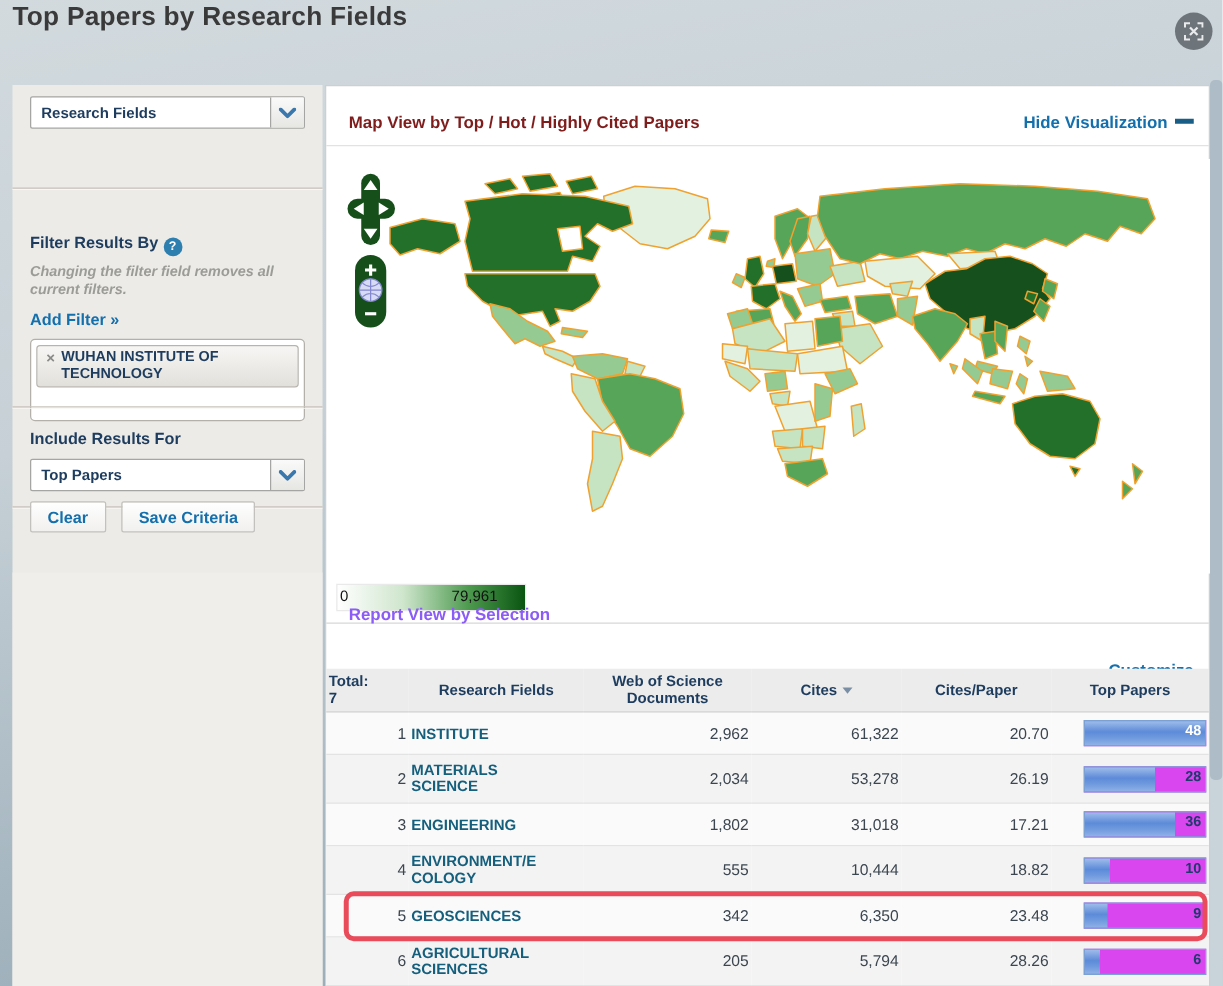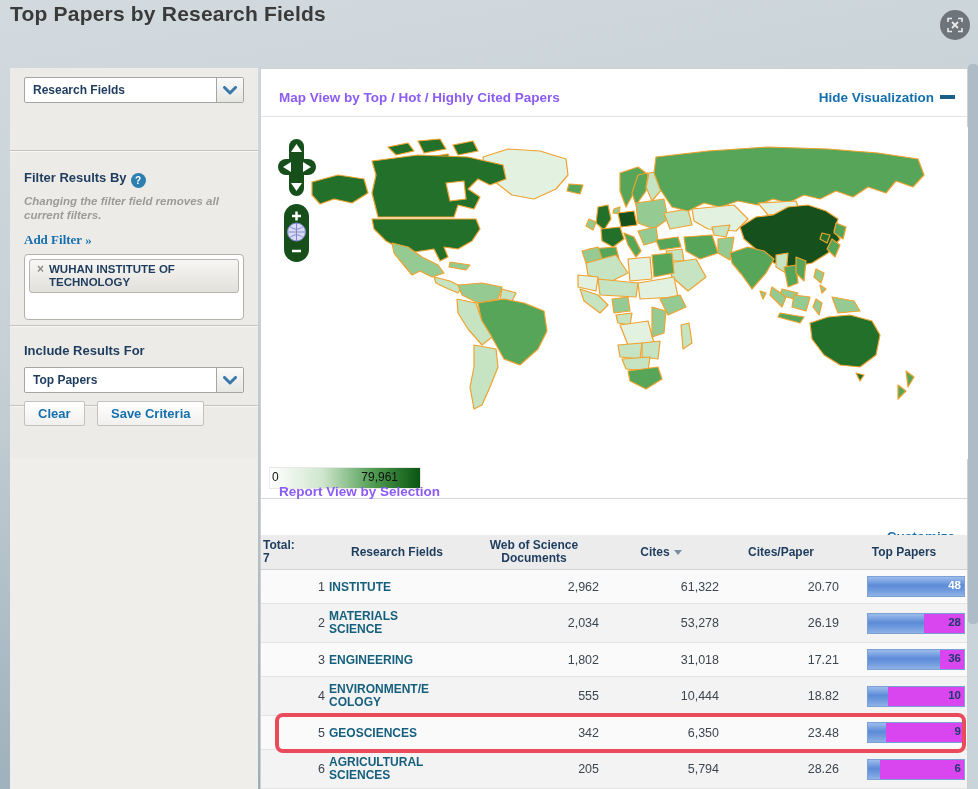--- a/index.html
+++ b/index.html
@@ -29,21 +29,21 @@
   .tag{display:inline-flex;align-items:flex-start;gap:5px;max-width:100%;box-sizing:border-box;
     background:linear-gradient(#f7f6f4,#e2e0db);border:1px solid #b7b4ae;border-radius:3px;padding:3px 7px;cursor:pointer;}
   .tag .x{color:#8b8b89;font-weight:bold;font-size:12px;line-height:13px;}
   .tag .t{font-size:11.5px;font-weight:bold;color:#1d3c5e;line-height:13px;}
   .btn{display:inline-block;background:linear-gradient(#ffffff,#f1f0ee);border:1px solid #c3c1bd;border-radius:2px;
     padding:4px 13px;font-size:13px;font-weight:bold;color:#1470ad;cursor:pointer;font-family:inherit;}
   .help{display:inline-flex;width:15px;height:15px;border-radius:50%;background:#2d7fb0;color:#fff;font-size:10px;
     font-weight:bold;align-items:center;justify-content:center;vertical-align:-2px;margin-left:4px;cursor:pointer;}
   
   .panel{position:absolute;left:260px;top:68px;width:708px;height:721px;background:#fff;border:1px solid #cfcfcf;box-sizing:border-box;}
-  .mv-title{position:absolute;left:18px;top:21px;font-size:13.5px;font-weight:bold;color:#8b5cf6;}
+  .mv-title{position:absolute;left:18px;top:21px;font-size:13.5px;font-weight:bold;color:#7f1d1d;}
   .hide-link{position:absolute;right:12px;top:21px;font-size:13.5px;font-weight:bold;color:#1470ad;text-decoration:none;cursor:pointer;}
   .hide-link .minus{display:inline-block;width:15px;height:4px;background:#195e86;vertical-align:3px;margin-left:6px;}
   .hr1{position:absolute;left:0;top:47px;width:100%;border-top:1px solid #e2e2e2;}
   .mapwrap{position:absolute;left:7px;top:58px;width:700px;height:332px;}
   .legend{position:absolute;left:8px;top:398px;width:150px;height:20px;background:linear-gradient(90deg,#ffffff 0%,#cfe6cd 35%,#4d9a4f 70%,#0a5511 100%);border:1px solid #e9e9e9;}
   .legend .l0{position:absolute;left:2px;top:2px;font-size:12px;color:#111;}
   .legend .l1{position:absolute;right:22px;top:2px;font-size:12px;color:#111;}
   .hr2{position:absolute;left:0;top:429px;width:100%;border-top:1px solid #d7d7d7;}
   .rv-title{position:absolute;left:18px;top:415px;font-size:13.5px;font-weight:bold;color:#8b5cf6;}
   .customize{position:absolute;right:12px;top:460px;font-size:13.5px;font-weight:bold;color:#1470ad;text-decoration:none;cursor:pointer;}
@@ -106,25 +106,25 @@
         <span class="dd-btn">
           <svg width="14" height="9" viewBox="0 0 14 9">
               <path d="M1.5,1.5 L7,7 L12.5,1.5" fill="none" stroke="#3a77ad" stroke-width="3" stroke-linecap="round" stroke-linejoin="round"></path>
             </svg>
         </span>
       </div>
     </div>
     <div class="sb-div" style="top:82px;"></div>
 
     <div class="sb-sec" style="top:83px;height:174px;">
-      <div style="margin-top:17px;">
+      <div style="margin-top:34px;">
         <span class="sb-h">Filter Results By</span><span class="help">?</span>
       </div>
       <div class="note">Changing the filter field removes all current filters.</div>
-      <div style="margin-top:8px;font-family:Liberation Serif, serif;"><a class="add-filter">Add Filter »</a></div>
+      <div style="margin-top:8px;"><a class="add-filter">Add Filter »</a></div>
       <div class="filter-box" style="margin-top:6px;">
         <span class="tag">
           <span class="x">×</span>
           <span class="t">WUHAN INSTITUTE OF TECHNOLOGY</span>
         </span>
       </div>
     </div>
     <div class="sb-div" style="top:257px;"></div>
 
     <div class="sb-sec" style="top:258px;height:90px;">

